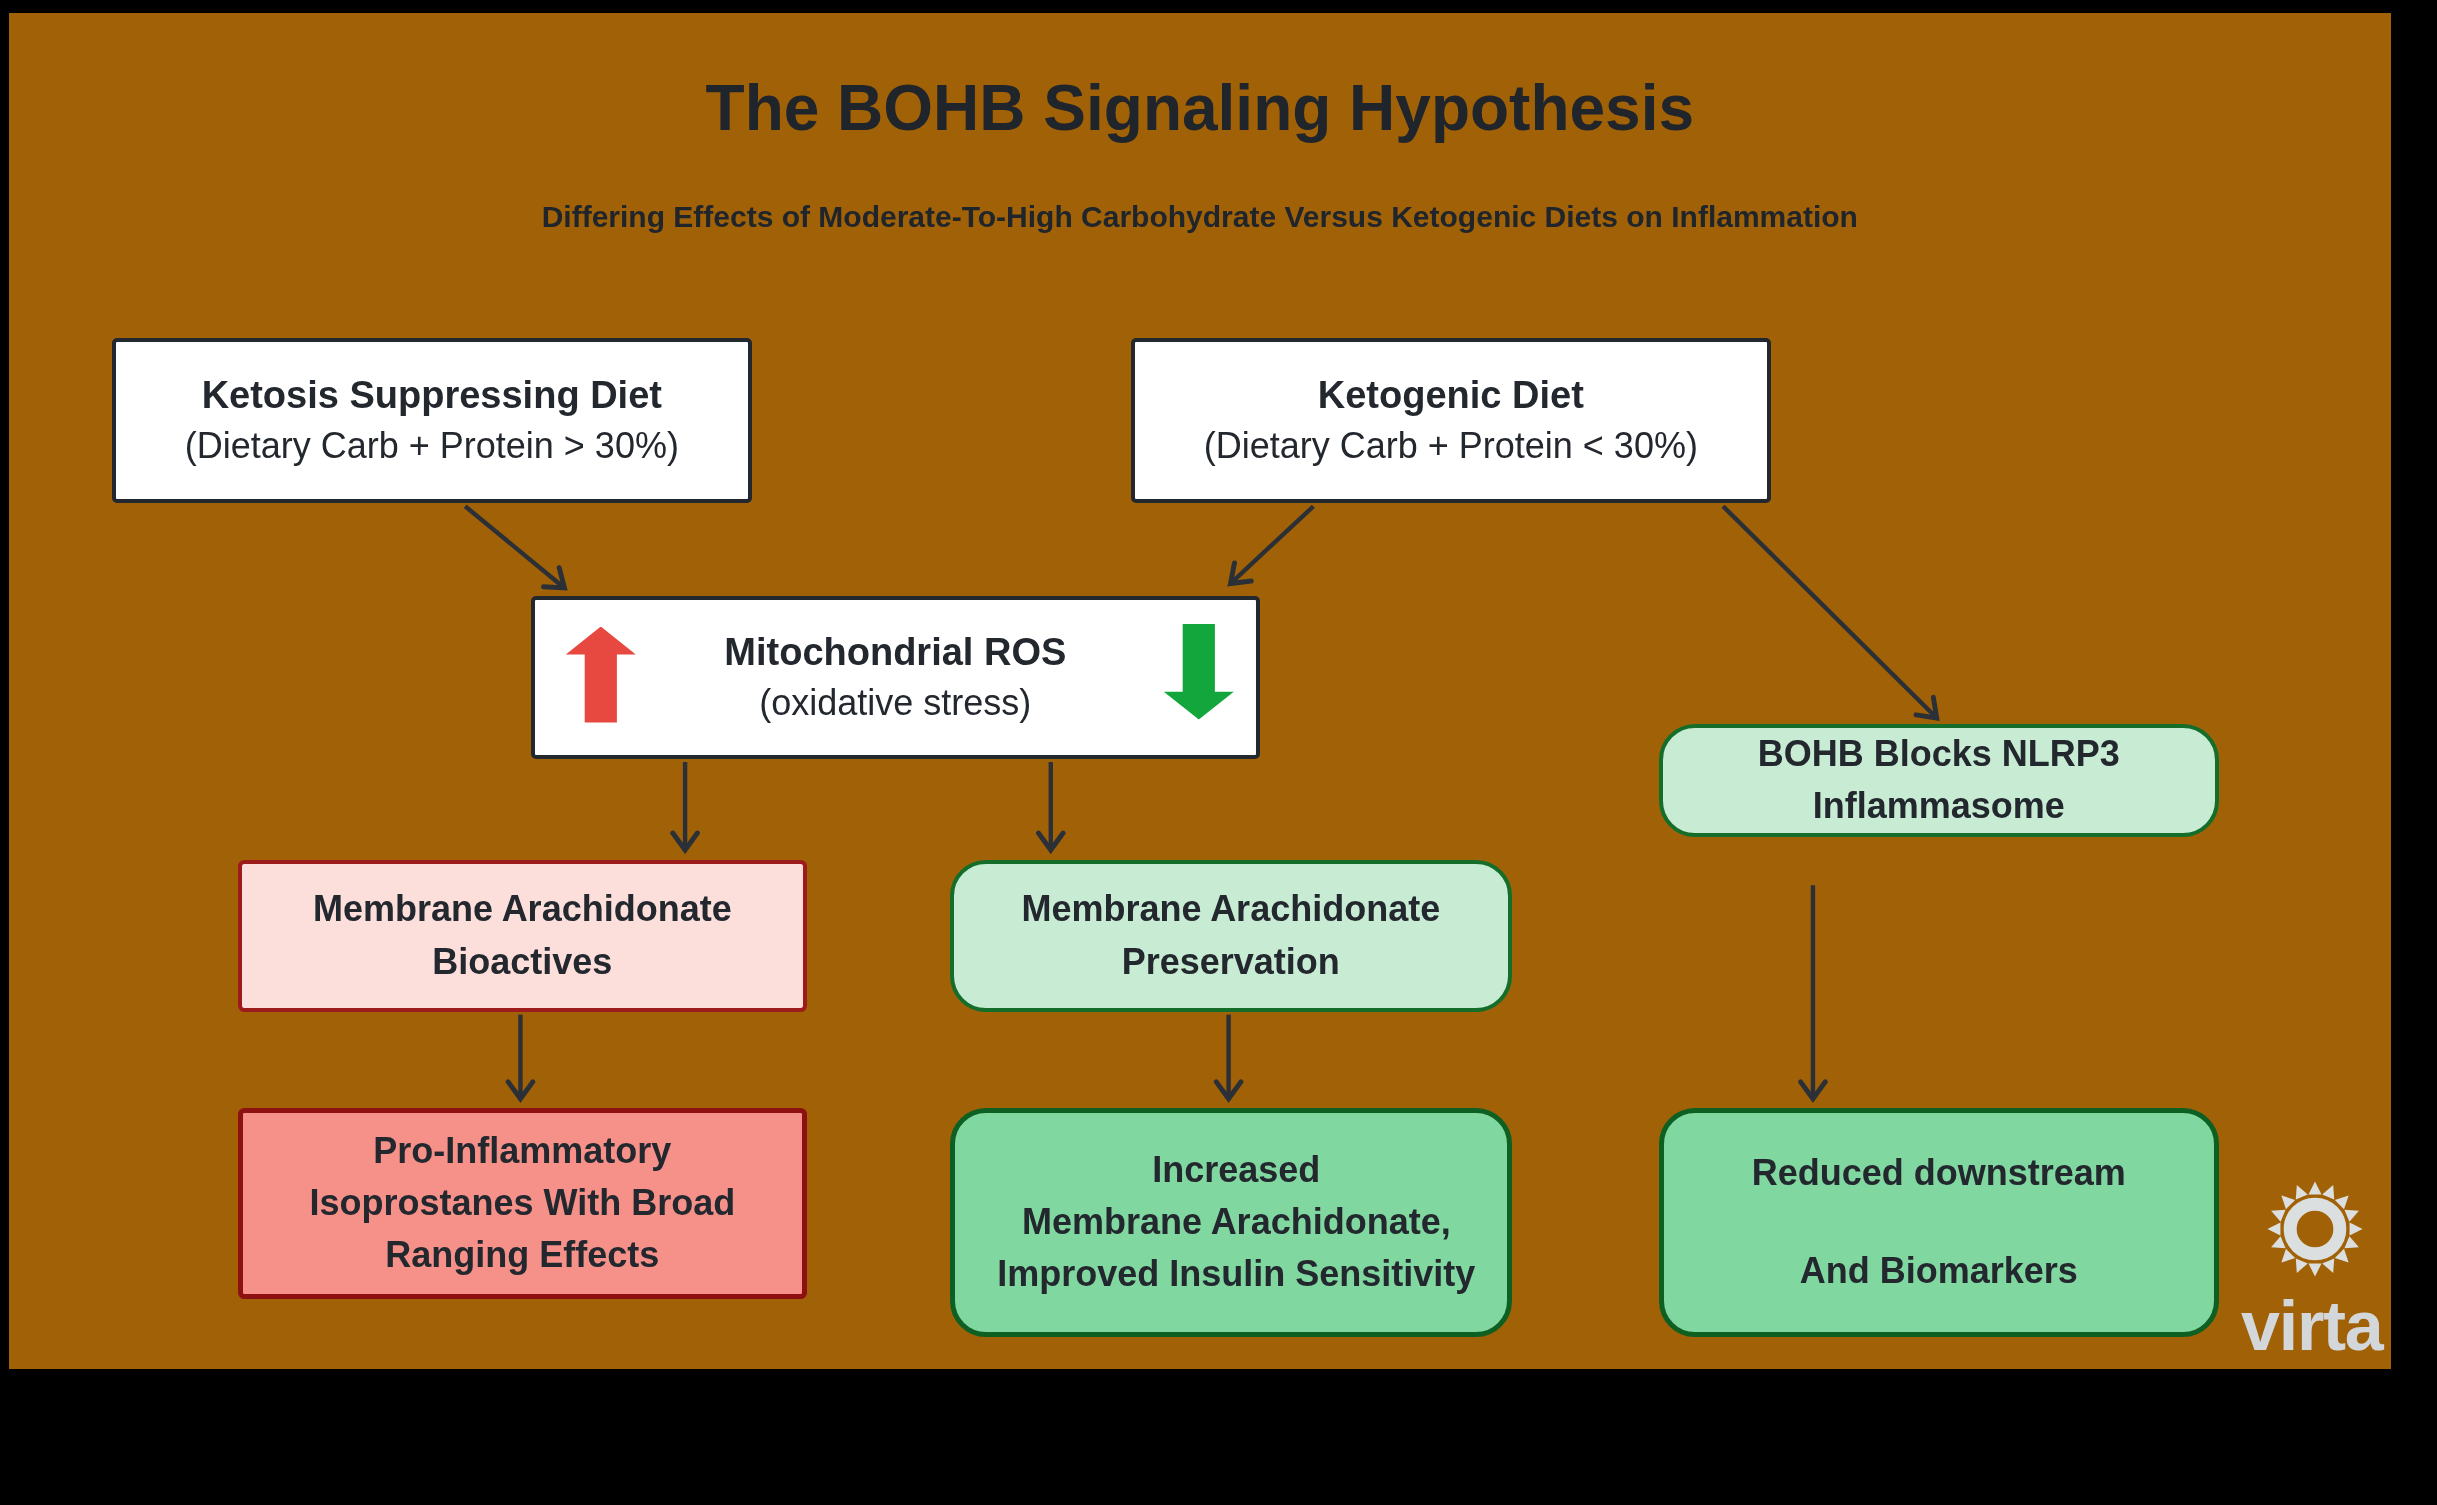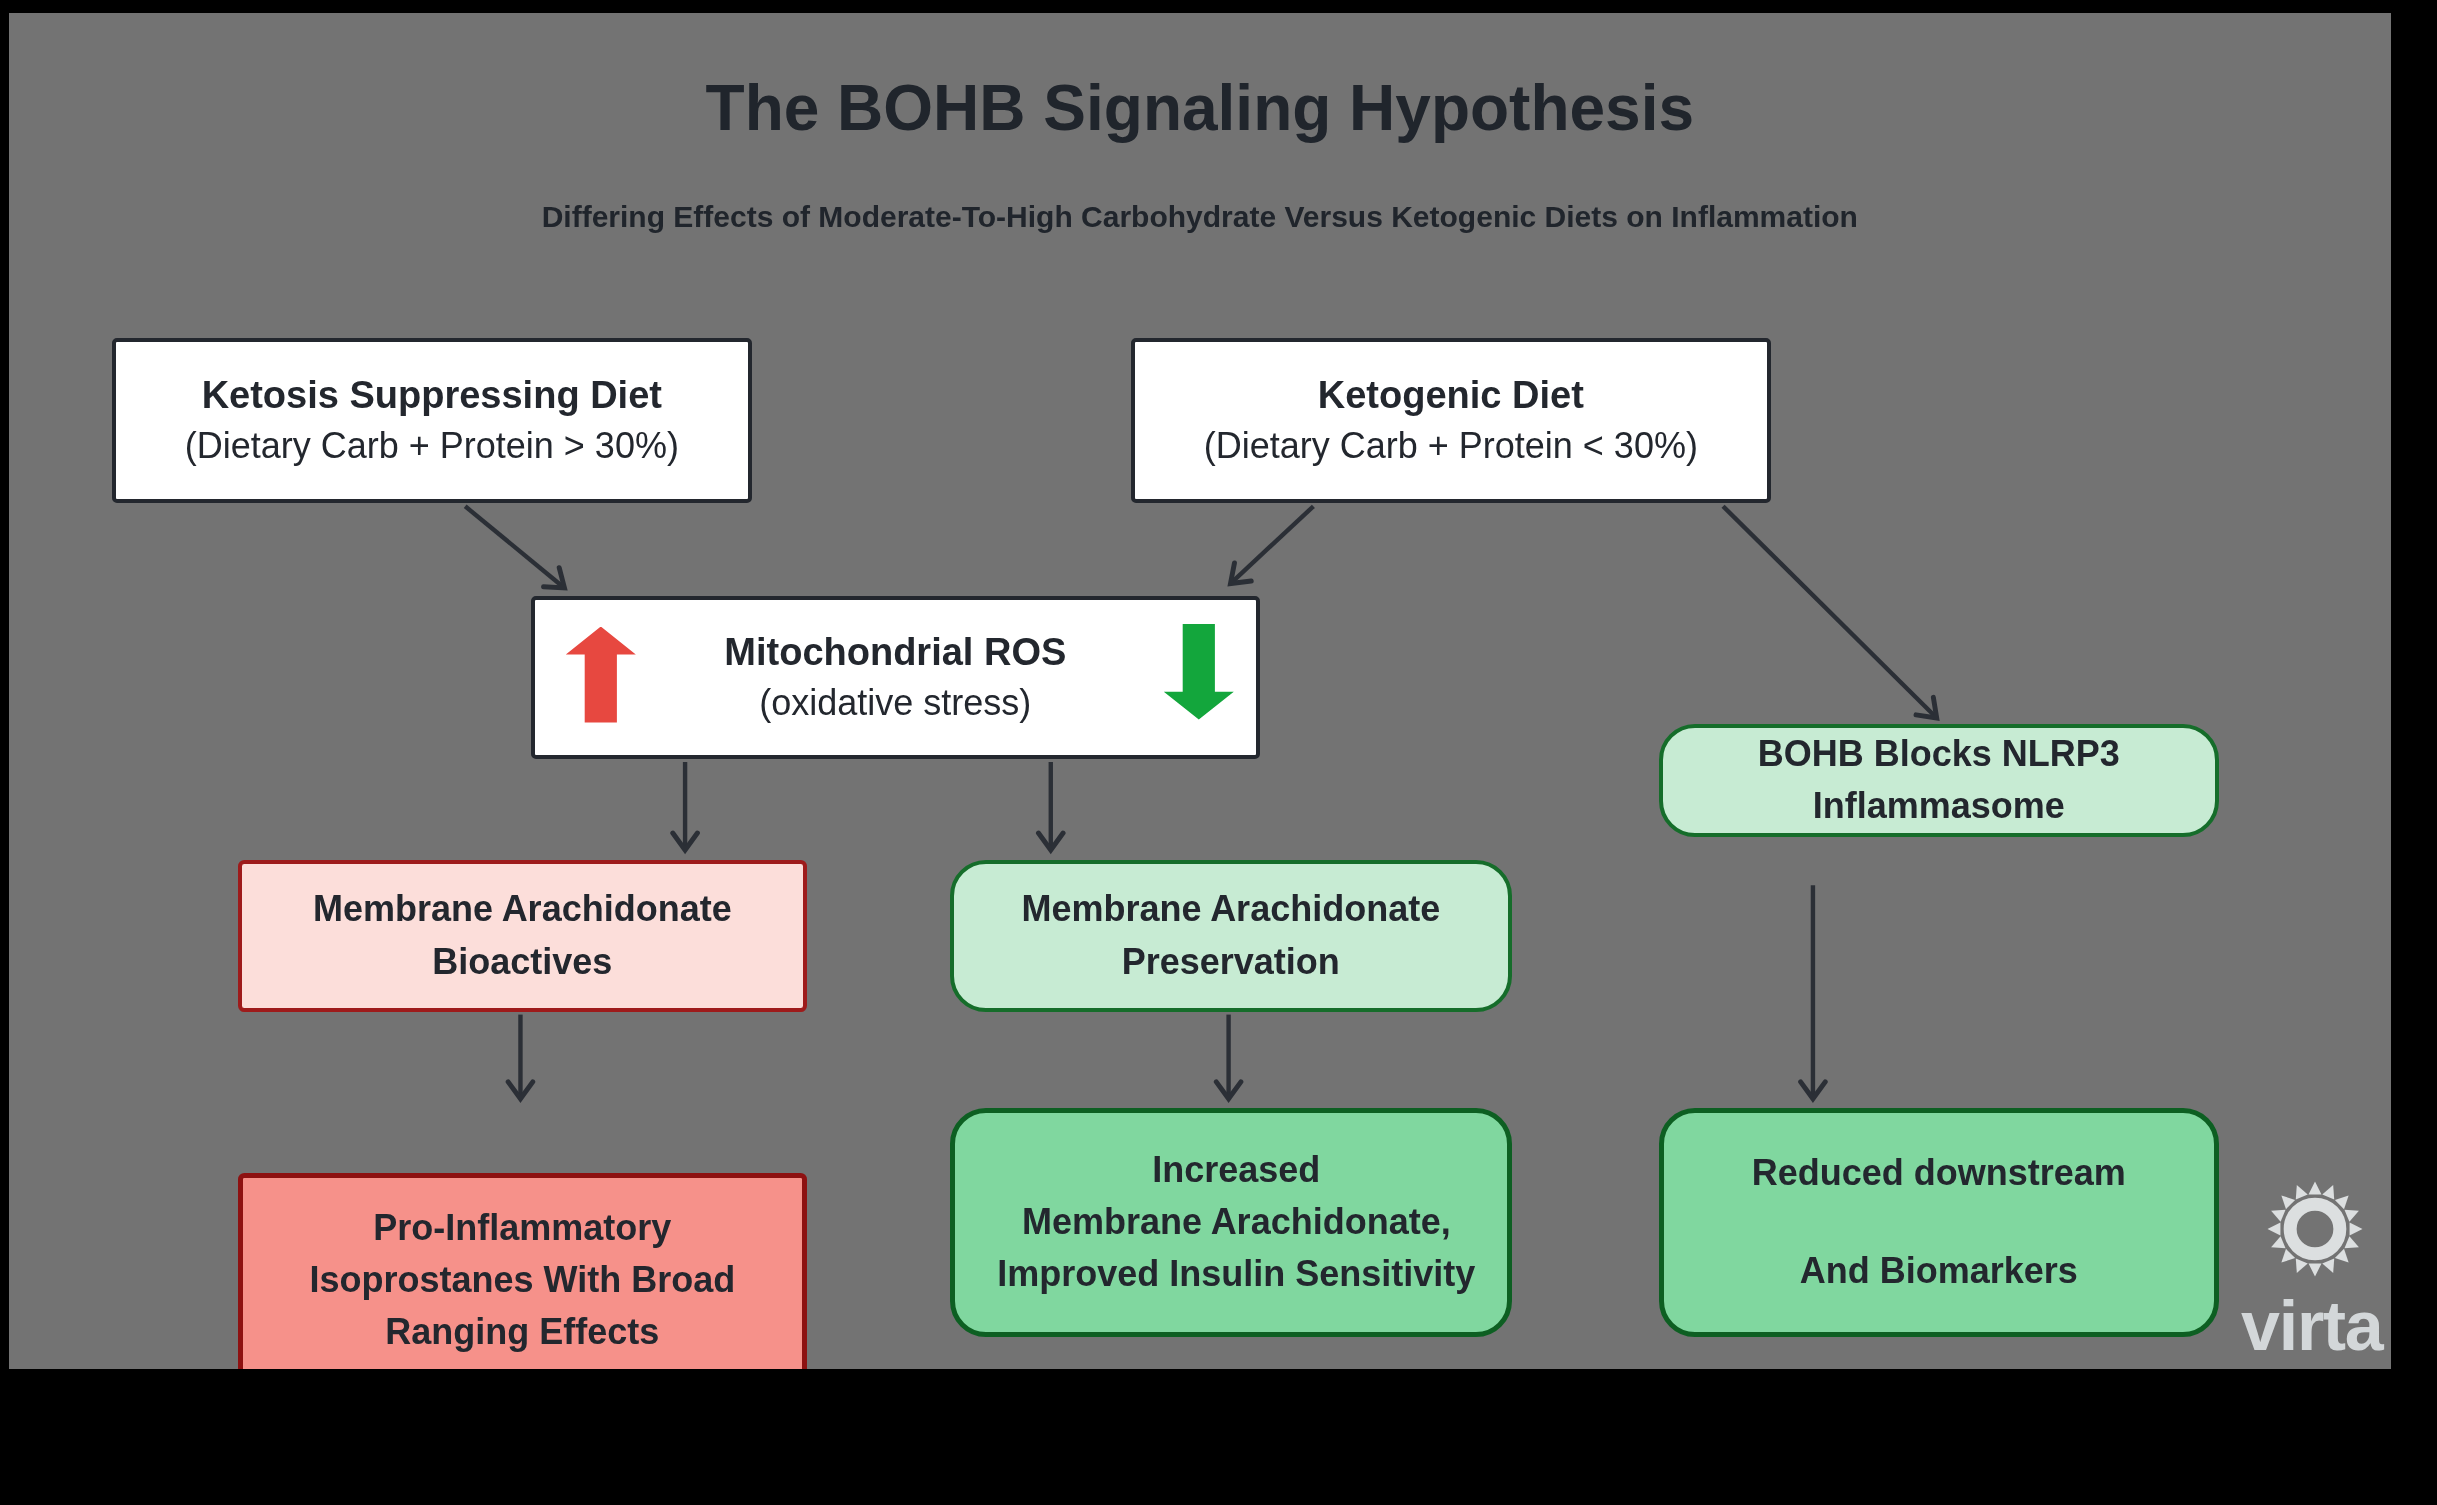--- a/index.html
+++ b/index.html
@@ -5,21 +5,21 @@
   html,body{margin:0;padding:0;}
   body{
     width:2438px;height:1505px;
     background:#000;
     position:relative;
     font-family:"Liberation Sans", sans-serif;
     color:#23272e;
   }
   .canvas{
     position:absolute;left:8.8px;top:12.6px;width:2382px;height:1356px;
-    background:#737373;overflow:hidden;
+    background:#a16207;overflow:hidden;
   }
   .page-title{
     position:absolute;left:0;top:58px;width:100%;
     text-align:center;font-size:64px;font-weight:700;color:#20252c;
     letter-spacing:0px;
   }
   .page-subtitle{
     position:absolute;left:0;top:187px;width:100%;
     text-align:center;font-size:30px;font-weight:700;color:#20252c;
   }
@@ -105,21 +105,21 @@
   <div class="node box-lightred" style="left:229px;top:847px;width:569px;height:152px;">
     <span class="l">Membrane Arachidonate</span>
     <span class="l">Bioactives</span>
   </div>
 
   <div class="node box-lightgreen" style="left:941px;top:847px;width:562px;height:152px;">
     <span class="l">Membrane Arachidonate</span>
     <span class="l">Preservation</span>
   </div>
 
-  <div class="node box-red" style="left:229px;top:1160px;width:569px;height:215px;">
+  <div class="node box-red" style="left:229px;top:1095px;width:569px;height:191px;">
     <span class="l">Pro-Inflammatory</span>
     <span class="l">Isoprostanes With Broad</span>
     <span class="l">Ranging Effects</span>
   </div>
 
   <div class="node box-green" style="left:941px;top:1095px;width:562px;height:229px;padding-left:11px;">
     <span class="l">Increased</span>
     <span class="l">Membrane Arachidonate,</span>
     <span class="l">Improved Insulin Sensitivity</span>
   </div>

